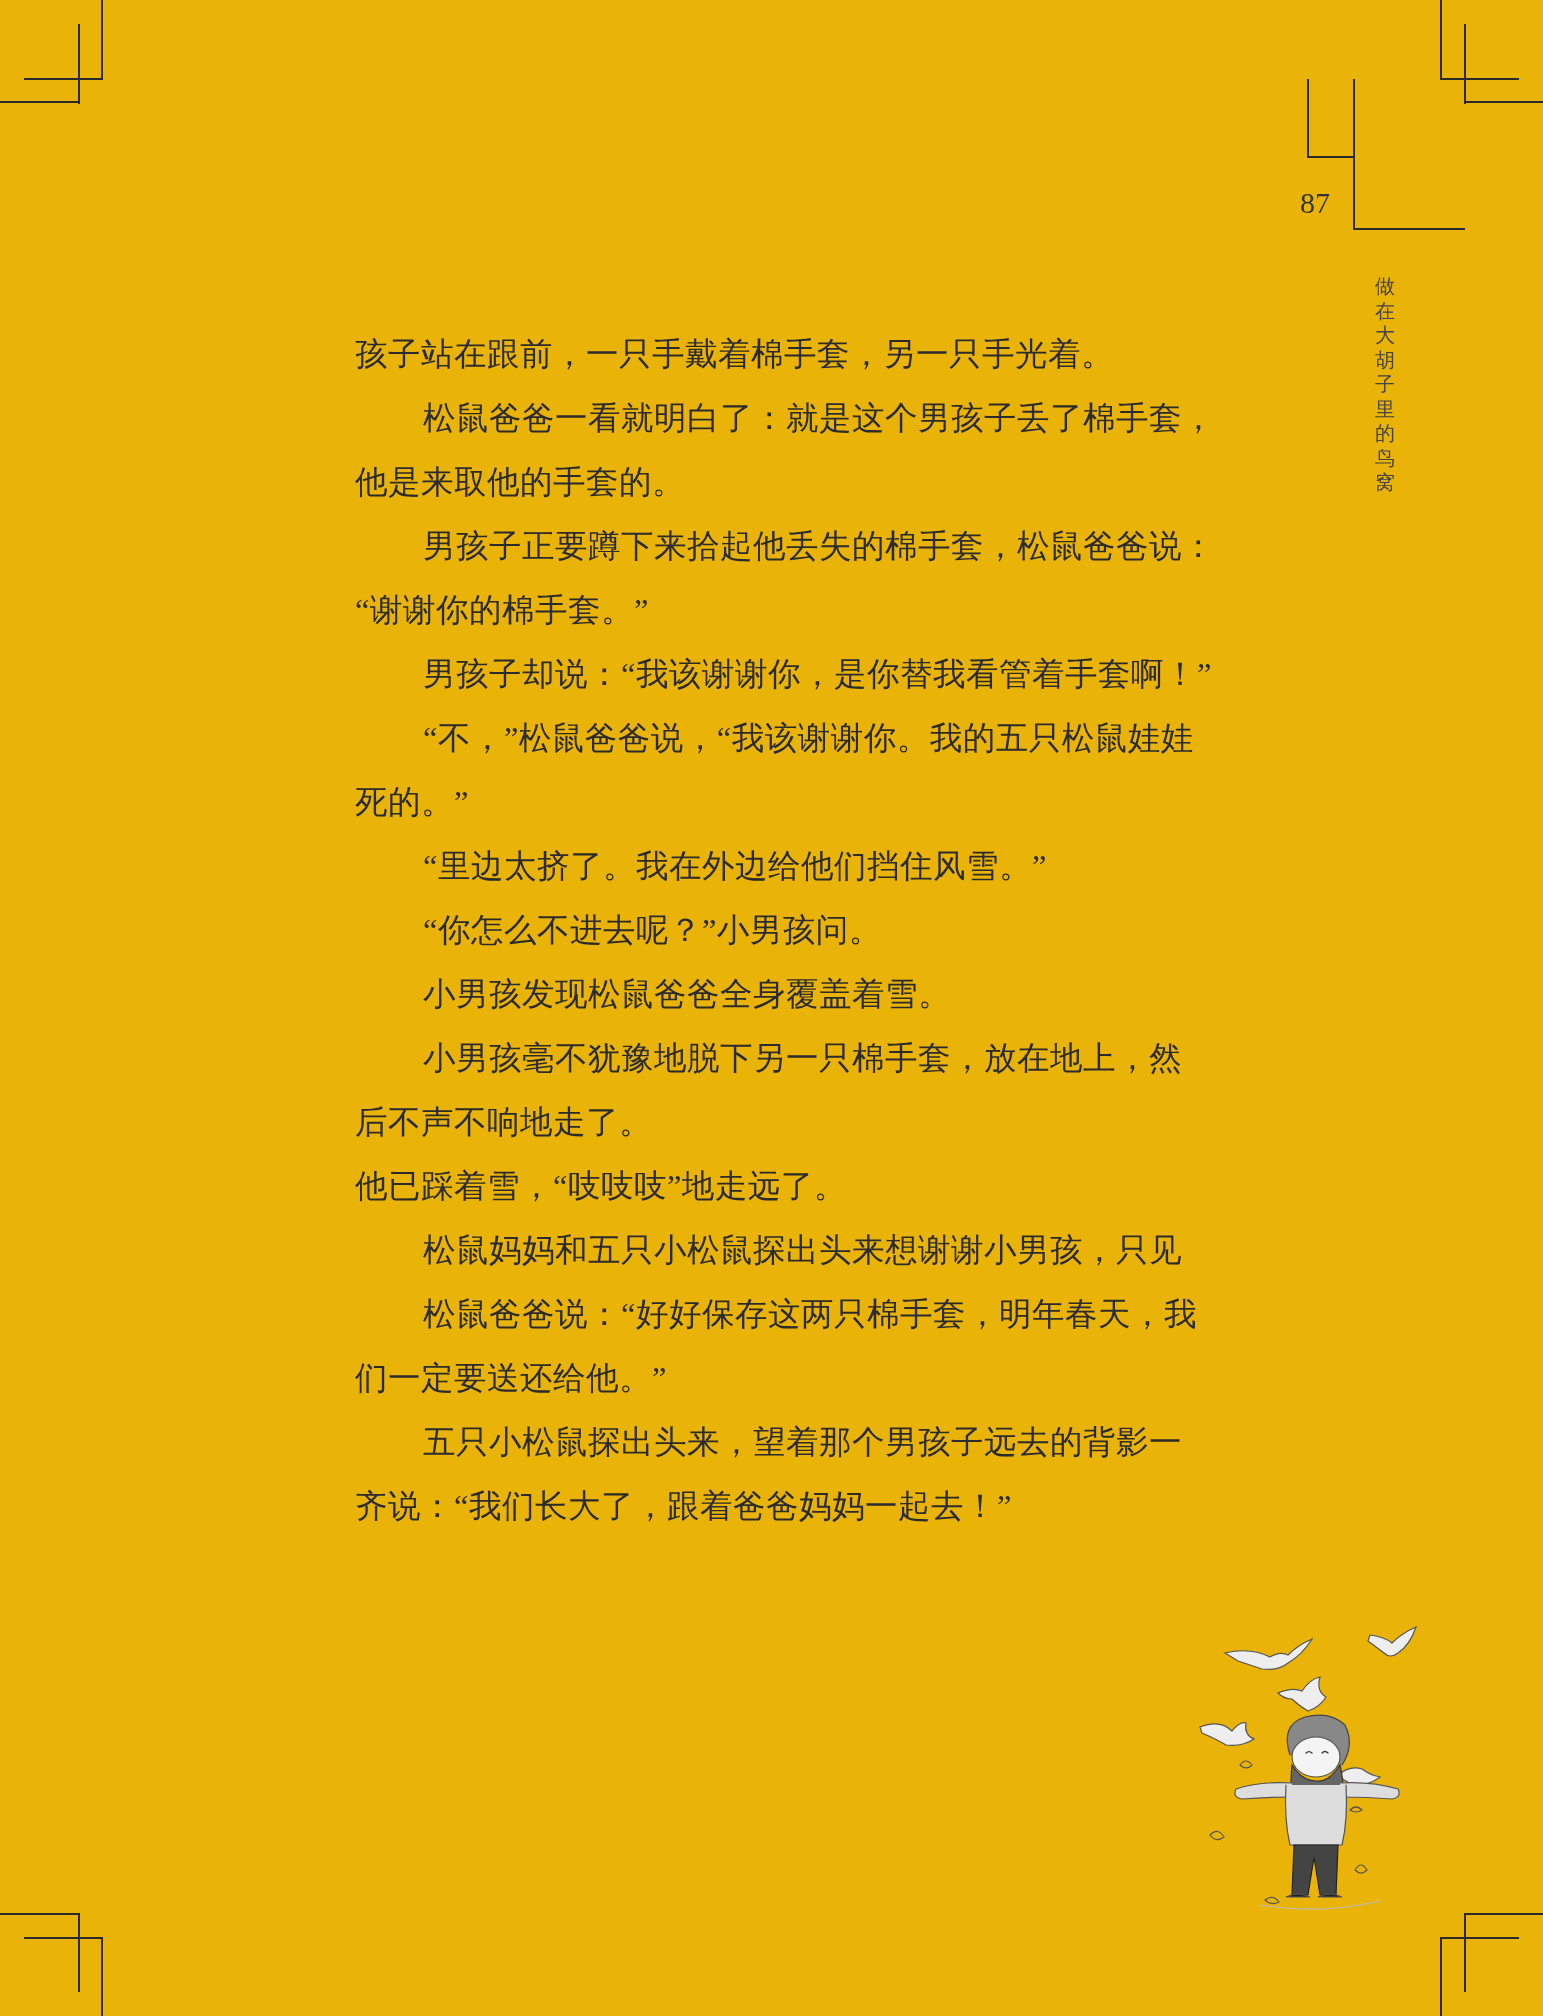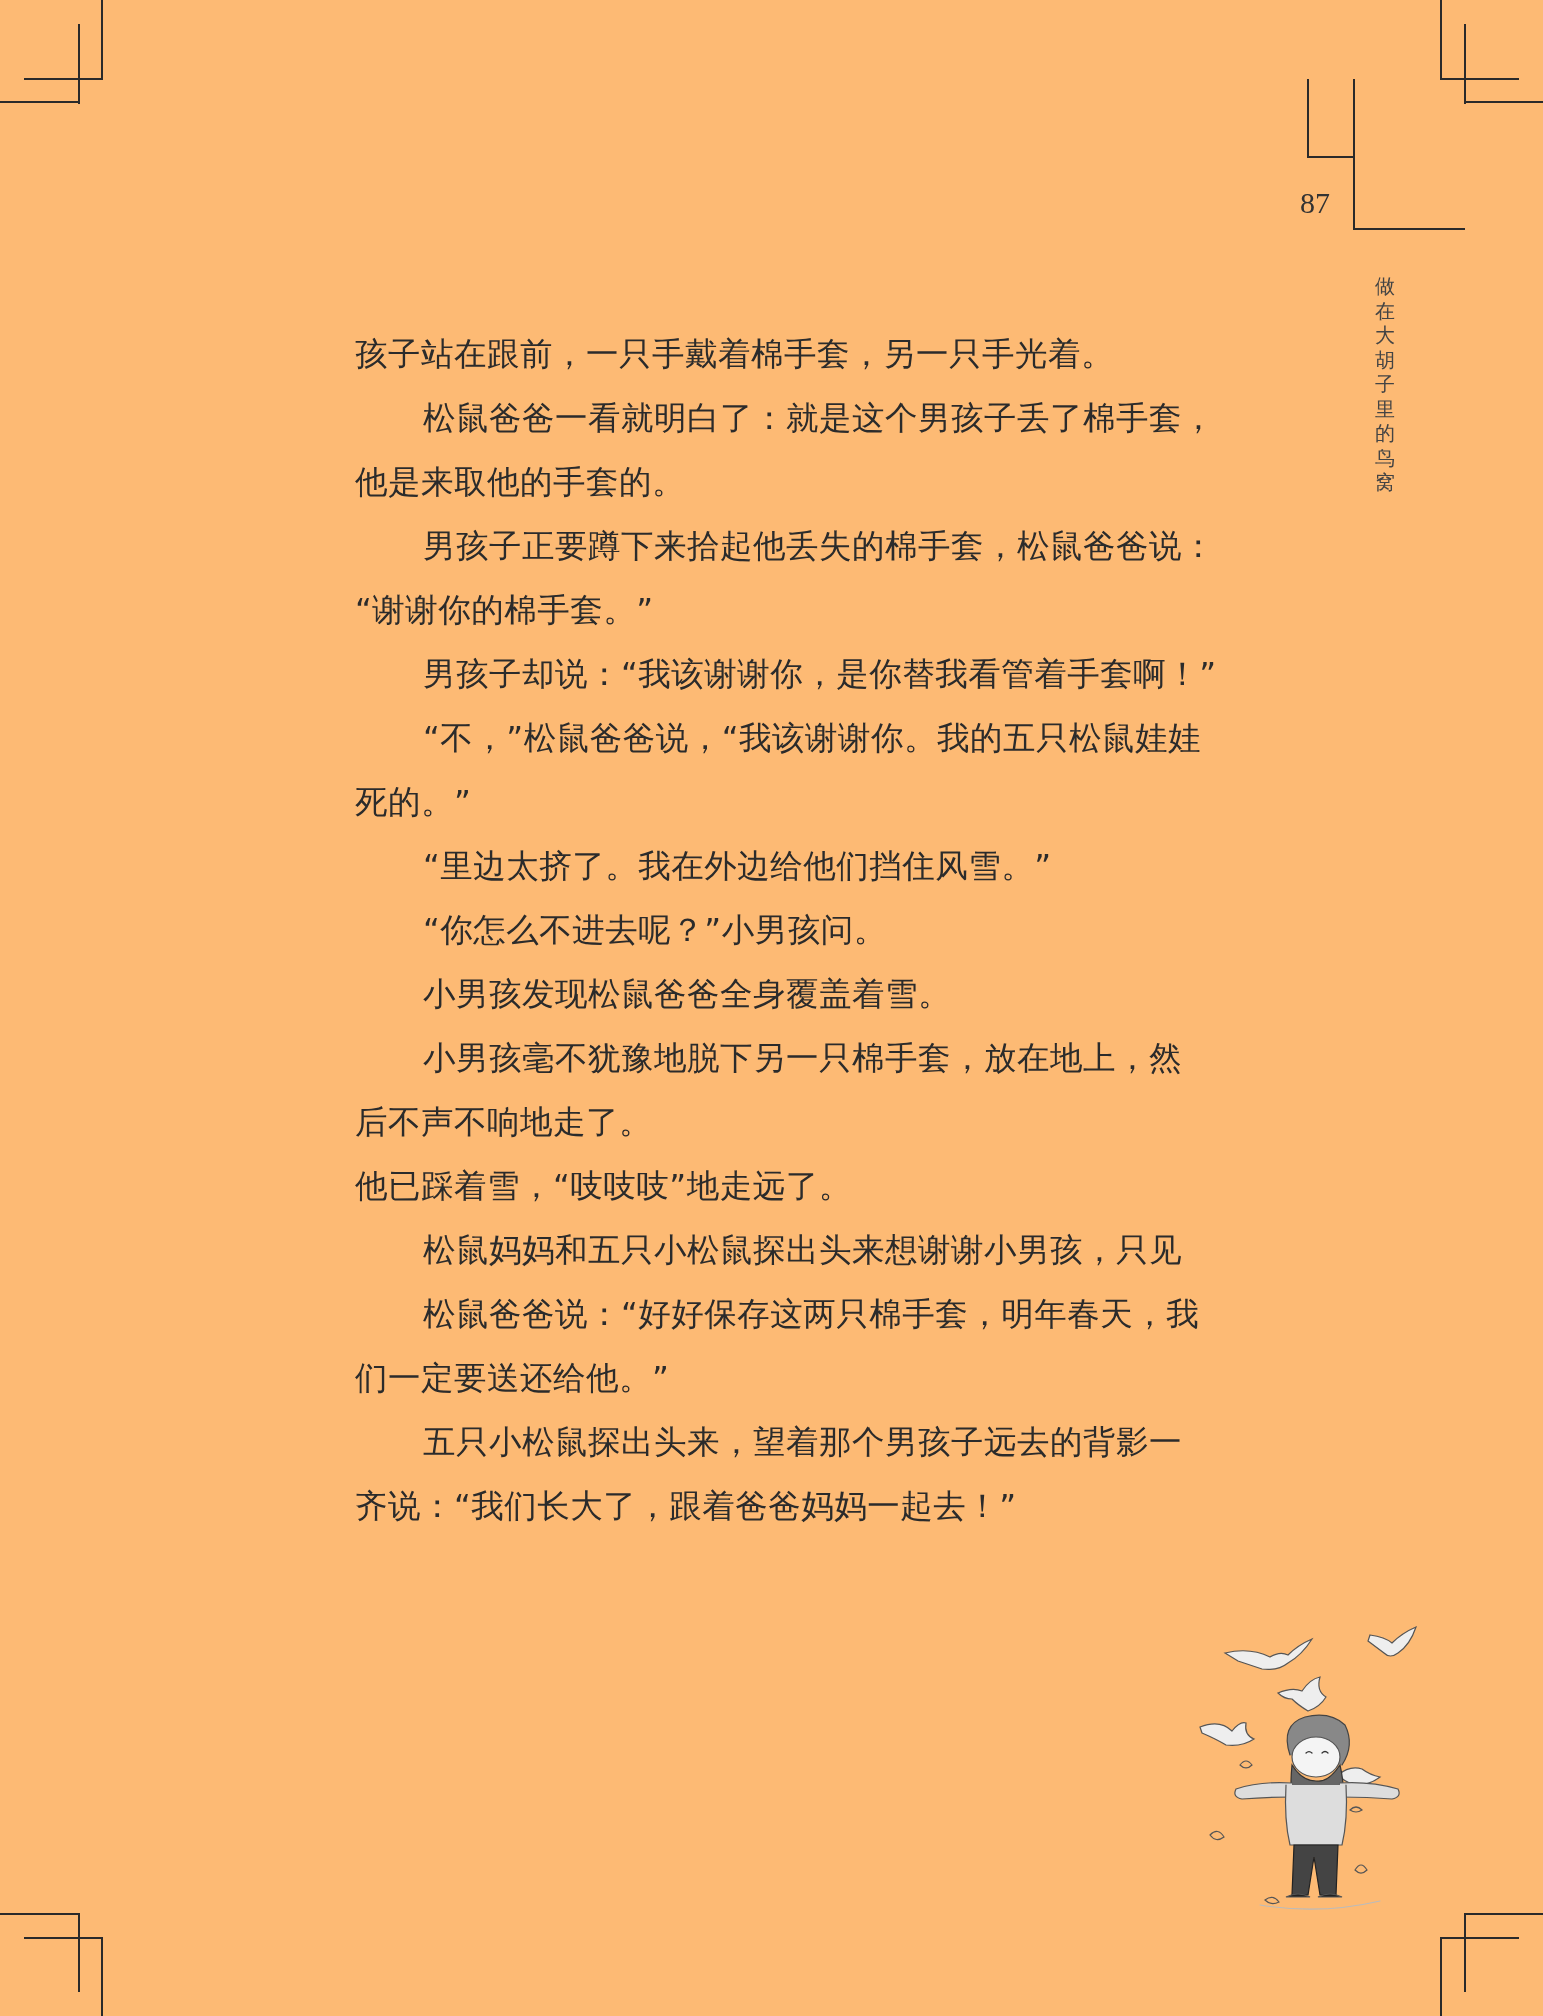--- a/index.html
+++ b/index.html
@@ -1,17 +1,17 @@
 <!DOCTYPE html>
 <html><head>
 <meta charset="utf-8">
 <style>
   html, body { margin: 0; padding: 0; background: #ffffff; }
   body { width: 1543px; height: 2016px; position: relative; overflow: hidden; }
-  .page { position: absolute; left: 0; top: 0; width: 1543px; height: 2016px; background: #fdba74; }
+  .page { position: absolute; left: 0; top: 0; width: 1543px; height: 2016px; background: #eab308; }
   .mark { position: absolute; background: #2a2a2a; }
   .h { height: 2px; }
   .v { width: 2px; }
   .page-number {
     position: absolute; left: 1300px; top: 186px;
     font-family: "Liberation Serif", "DejaVu Serif", serif;
     font-size: 30px; color: #333; letter-spacing: 0px;
   }
   .running-head {
     position: absolute; left: 1372px; top: 274px; width: 26px;
@@ -19,21 +19,21 @@
     font-size: 20px; line-height: 24.5px; color: #444;
     display: flex; flex-direction: column; align-items: center;
   }
   .running-head span { display: block; }
   .body-text {
     position: absolute; left: 355px; top: 322px; width: 860px;
     font-family: "DejaVu Sans", "Liberation Sans", sans-serif;
     font-size: 32.5px; line-height: 64px; color: #2b2b2b;
     letter-spacing: 0.5px;
   }
-  .body-text .line { display: block; white-space: nowrap; height: 64px; }
+  .body-text .line { display: block; white-space: nowrap; height: 64px; font-family: Liberation Serif, serif; }
   .body-text .indent { padding-left: 68px; }
   .illustration { position: absolute; left: 1180px; top: 1605px; width: 240px; height: 310px; }
 </style>
 </head>
 <body>
 
 <div class="page">
 
   <div class="mark v" style="left:101px; top:0; height:79px;"></div>
   <div class="mark h" style="left:24px; top:78px; width:79px;"></div>

